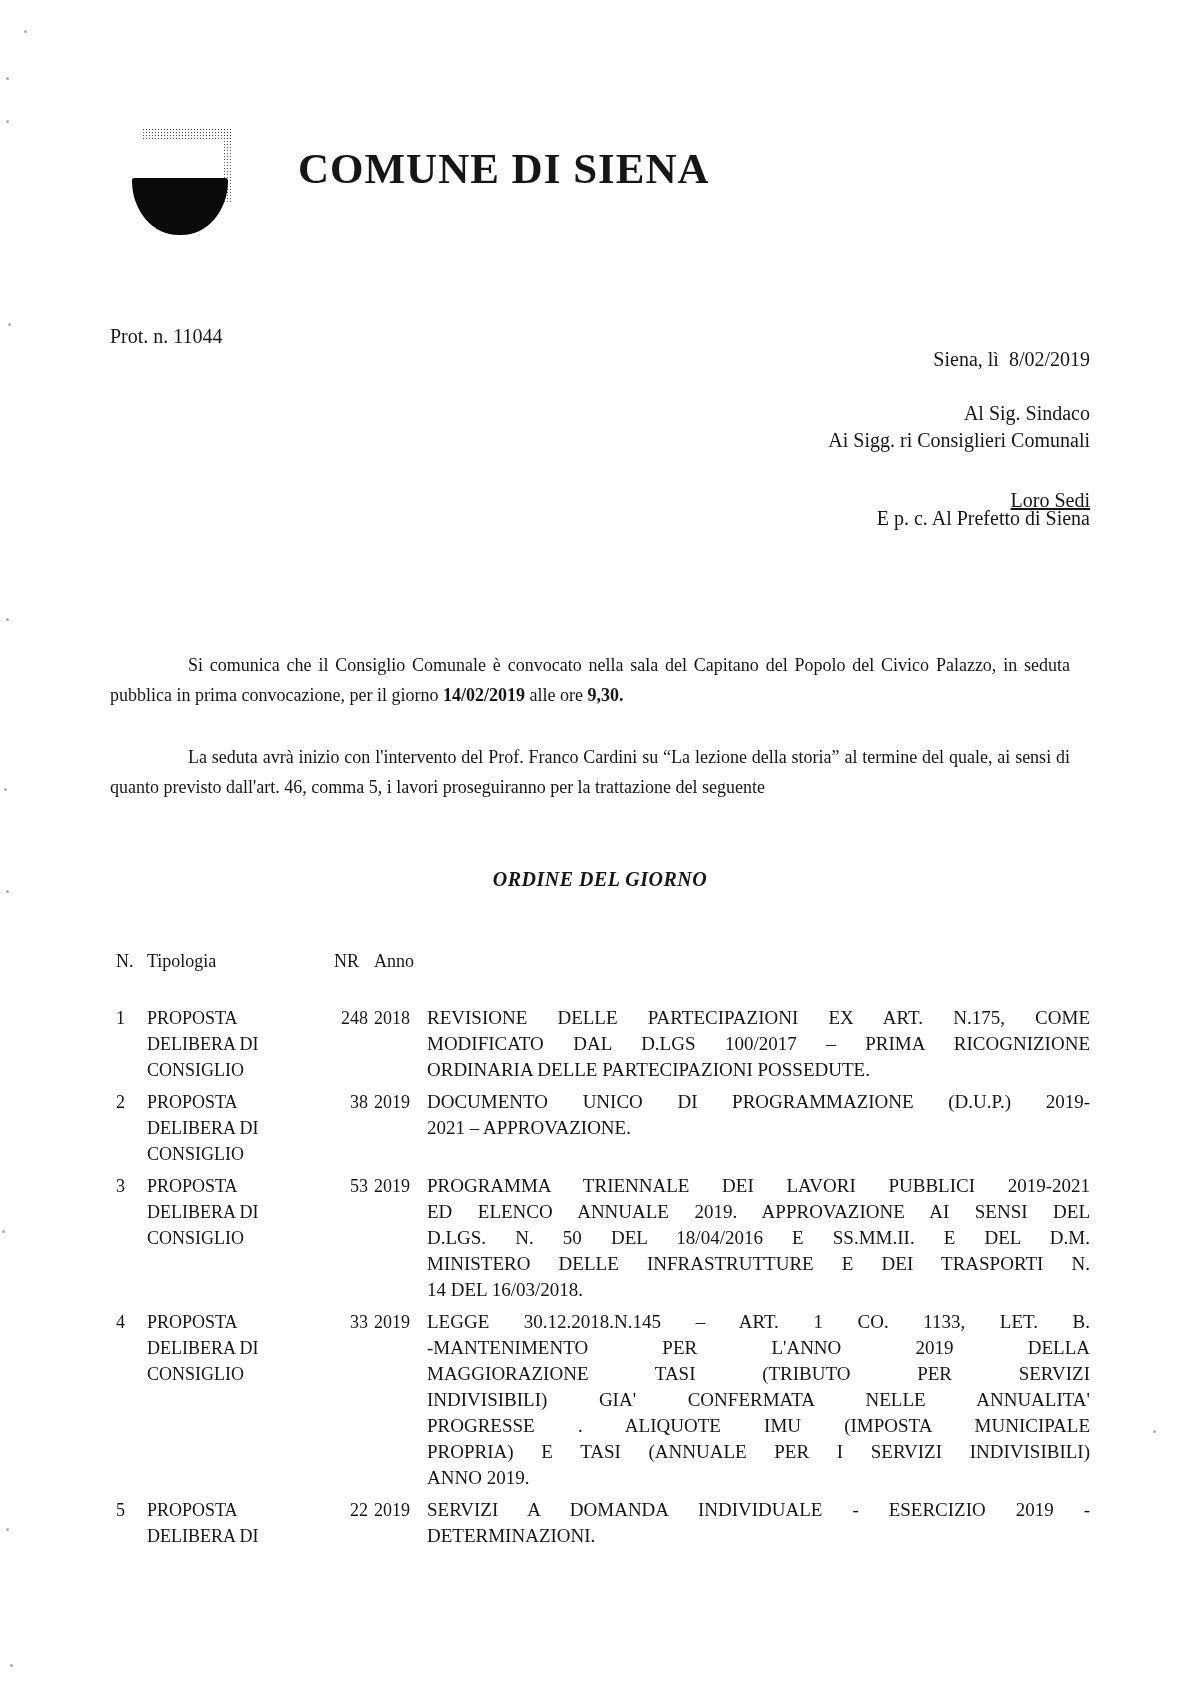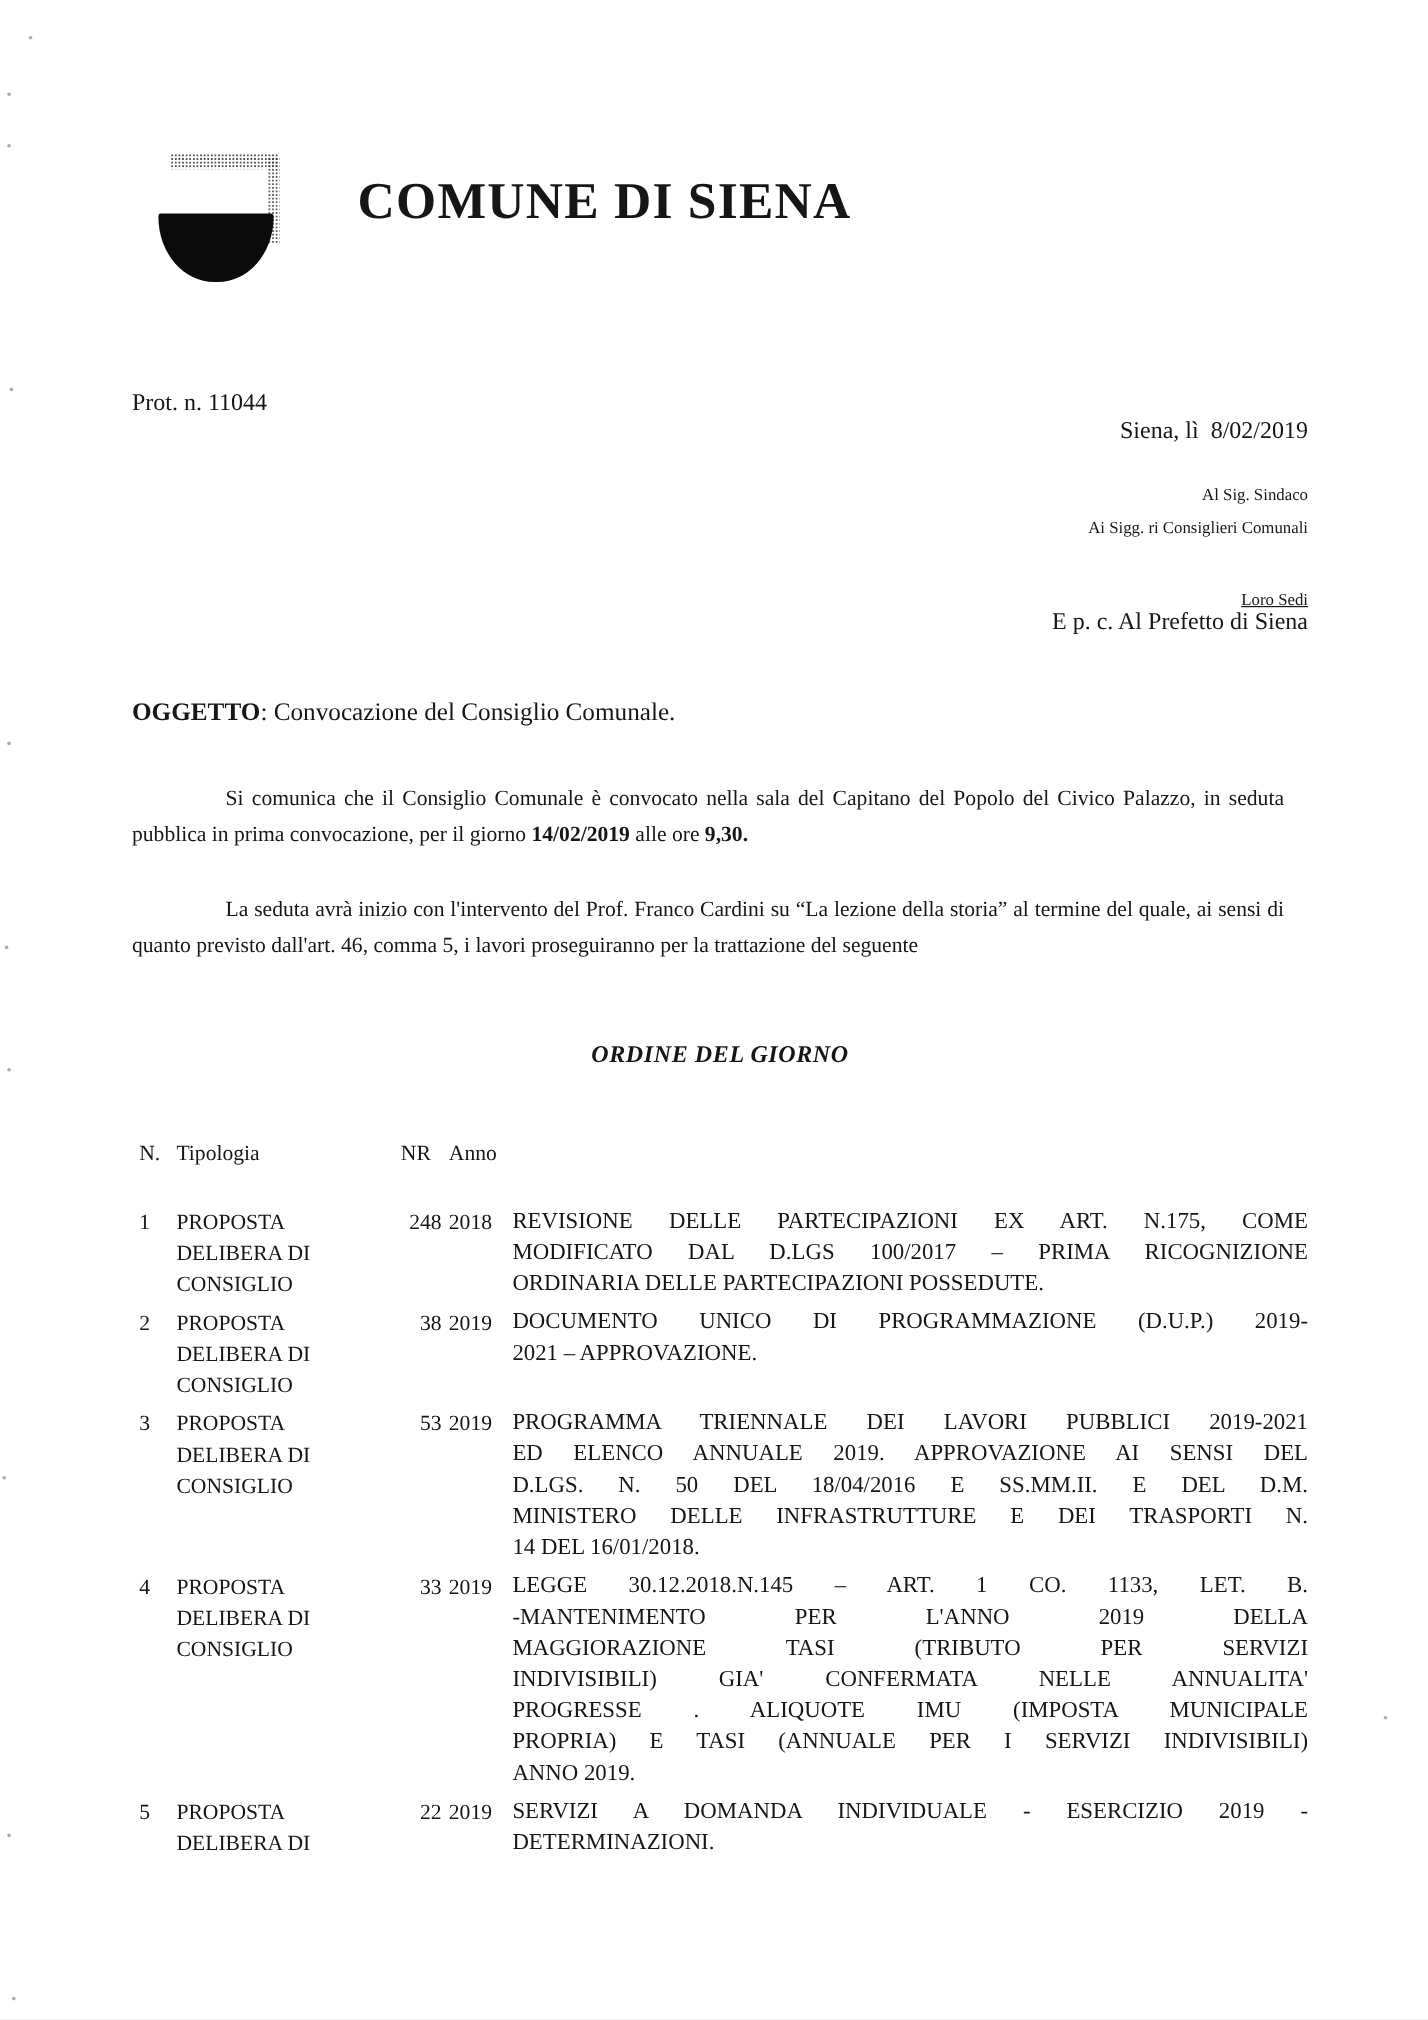--- a/index.html
+++ b/index.html
@@ -28,21 +28,21 @@
     border-radius:2px 3px 48px 48px / 2px 3px 56px 56px;
   }
   .org-title {
     position:absolute; left:298px; top:144px;
     font-size:43px; font-weight:bold; letter-spacing:1px; white-space:nowrap;
   }
 
   
   .prot       { position:absolute; left:110px; top:325px; font-size:20px; }
   .place-date { position:absolute; right:100px; top:348px; font-size:20px; white-space:pre; }
-  .recipients { position:absolute; right:100px; top:400px; font-size:14px; line-height:27px; text-align:right; }
+  .recipients { position:absolute; right:100px; top:400px; font-size:20px; line-height:27px; text-align:right; }
   .recipients .u { text-decoration:underline;margin-top:33px; }
   .cc-line    { position:absolute; right:100px; top:507px; font-size:20px; }
 
   .subject { position:absolute; left:110px; top:581px; font-size:21px; }
   .subject b { font-weight:bold; }
 
   .para {
     position:absolute; left:110px; width:960px;
     font-size:18px; line-height:30px; text-align:justify; text-indent:78px;
   }
@@ -90,21 +90,20 @@
   <div class="prot">Prot. n. 11044</div>
   <div class="place-date">Siena, lì  8/02/2019</div>
 
   <div class="recipients">
     <div>Al Sig. Sindaco</div>
     <div>Ai Sigg. ri Consiglieri Comunali</div>
     <div class="u">Loro Sedi</div>
   </div>
   <div class="cc-line">E p. c. Al Prefetto di Siena</div>
 
-  <div class="subject"><b>OGGETTO</b><span>: Convocazione del Consiglio Comunale.</span></div>
 
   <div class="para" id="para1"><span>Si comunica che il Consiglio Comunale è convocato nella sala del Capitano del Popolo del Civico Palazzo, in seduta pubblica in prima convocazione, per il giorno </span><span class="b">14/02/2019</span><span> alle ore </span><span class="b">9,30.</span></div>
   <div class="para" id="para2">La seduta avrà inizio con l'intervento del Prof. Franco Cardini su “La lezione della storia” al termine del quale, ai sensi di quanto previsto dall'art. 46, comma 5, i lavori proseguiranno per la trattazione del seguente</div>
 
   <div class="agenda-heading">ORDINE DEL GIORNO</div>
 
   <div class="agenda">
     <div class="agenda-header">
       <div class="c-n">N.</div>
       <div class="c-tip">Tipologia</div>
@@ -143,21 +142,21 @@
           <div class="c-tip">
             <span>PROPOSTA DELIBERA DI CONSIGLIO</span>
           </div>
           <div class="c-nr">53</div>
           <div class="c-anno">2019</div>
           <div class="c-desc">
             <div class="jl">PROGRAMMA TRIENNALE DEI LAVORI PUBBLICI 2019-2021</div>
             <div class="jl">ED ELENCO ANNUALE 2019. APPROVAZIONE AI SENSI DEL</div>
             <div class="jl">D.LGS. N. 50 DEL 18/04/2016 E SS.MM.II. E DEL D.M.</div>
             <div class="jl">MINISTERO DELLE INFRASTRUTTURE E DEI TRASPORTI N.</div>
-            <div class="jl last">14 DEL 16/01/2018.</div>
+            <div class="jl last">14 DEL 16/03/2018.</div>
           </div>
         </div>
         <div class="agenda-row">
           <div class="c-n">4</div>
           <div class="c-tip">
             <span>PROPOSTA DELIBERA DI CONSIGLIO</span>
           </div>
           <div class="c-nr">33</div>
           <div class="c-anno">2019</div>
           <div class="c-desc">

